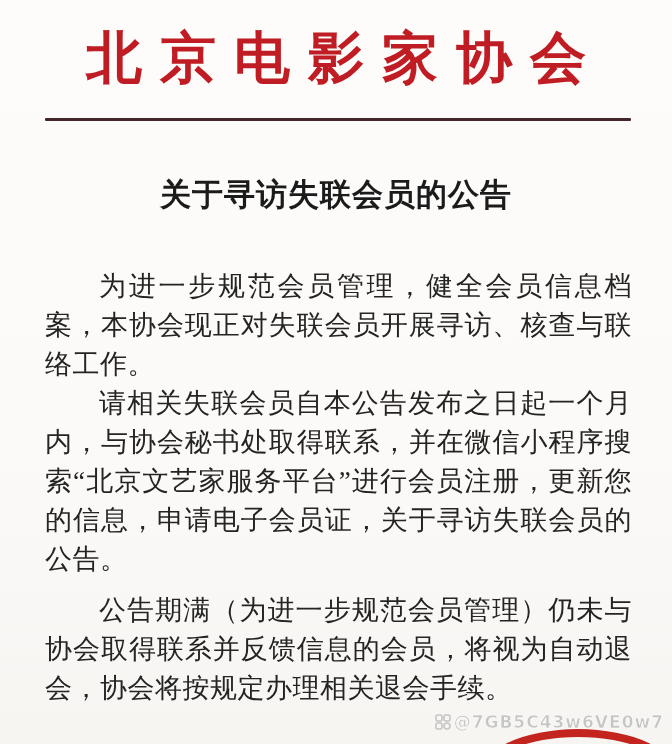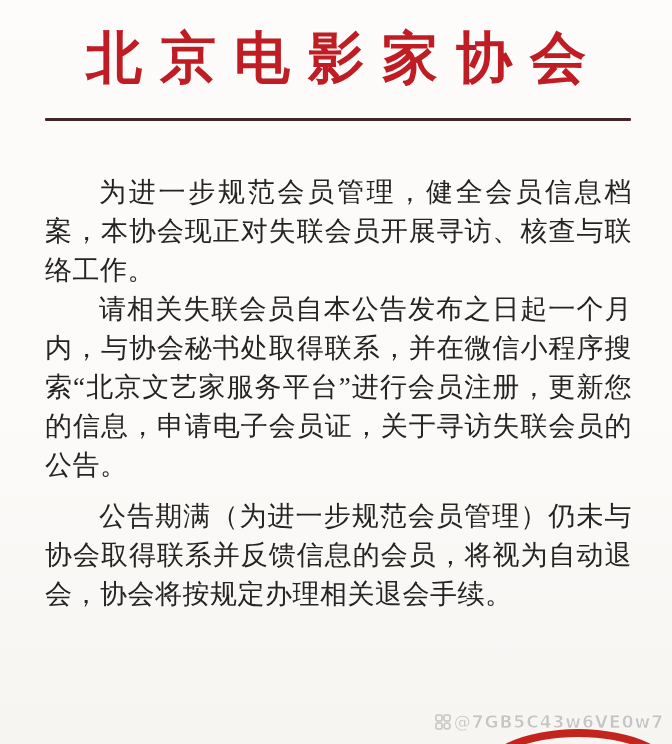--- a/index.html
+++ b/index.html
@@ -102,20 +102,21 @@
 </style>
 </head>
 <body>
 
 <div class="page">
 
   <h1 class="org-header" style="color: rgb(191, 29, 35);">北京电影家协会</h1>
 
   <div class="divider" style="background-color: rgb(68, 38, 42);"></div>
 
+  <h2 class="notice-title">关于寻访失联会员的公告</h2>
 
   <div class="body-text">
     <p class="para-1">为进一步规范会员管理，健全会员信息档案，本协会现正对失联会员开展寻访、核查与联络工作。</p>
     <p class="para-2">请相关失联会员自本公告发布之日起一个月内，与协会秘书处取得联系，并在微信小程序搜索“北京文艺家服务平台”进行会员注册，更新您的信息，申请电子会员证，关于寻访失联会员的公告。</p>
     <p class="para-3">公告期满（为进一步规范会员管理）仍未与协会取得联系并反馈信息的会员，将视为自动退会，协会将按规定办理相关退会手续。</p>
   </div>
 
   <div class="watermark">
     <span class="wm-icon">
       <svg viewBox="0 0 16 16" xmlns="http://www.w3.org/2000/svg">

